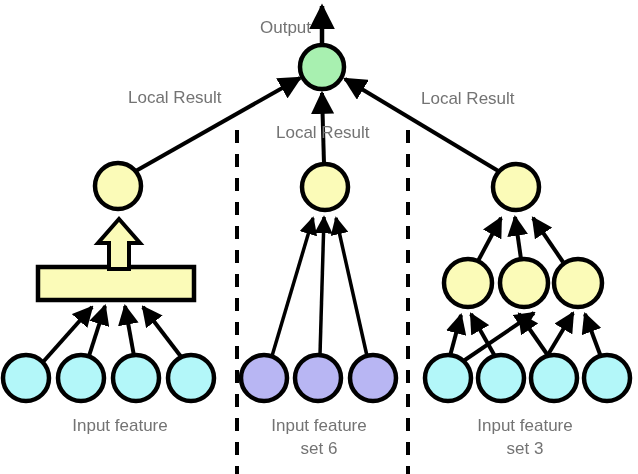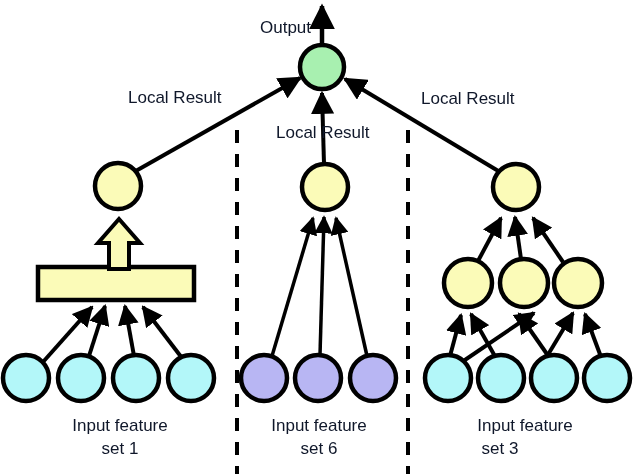--- a/index.html
+++ b/index.html
@@ -19,21 +19,21 @@
   }
   #diagram-svg {
     position: absolute;
     left: 0;
     top: 0;
     width: 638px;
     height: 474px;
   }
   .label {
     position: absolute;
-    color: #0f172a;
+    color: #737373;
     font-family: "Liberation Sans", sans-serif;
     font-size: 17px;
     line-height: 20px;
     white-space: nowrap;
     text-align: center;
     user-select: none;
   }
 </style>
 </head>
 <body>
@@ -110,21 +110,20 @@
 
   <div class="label" style="left:260px; top:18px;">Output</div>
 
   <div class="label" style="left:128px; top:88px;">Local Result</div>
 
   <div class="label" style="left:276px; top:123px;">Local Result</div>
 
   <div class="label" style="left:421px; top:89px;">Local Result</div>
 
   <div class="label" style="left:50px; top:416px; width:140px;">Input feature</div>
-  <div class="label" style="left:50px; top:439px; width:140px;">set 1</div>
 
   <div class="label" style="left:249px; top:416px; width:140px;">Input feature</div>
   <div class="label" style="left:249px; top:439px; width:140px;">set 6</div>
 
   <div class="label" style="left:455px; top:416px; width:140px;">Input feature</div>
-  <div class="label" style="left:430px; top:439px; width:140px;">set 3</div>
+  <div class="label" style="left:455px; top:439px; width:140px;">set 3</div>
 
 </div>
 
 </body></html>

